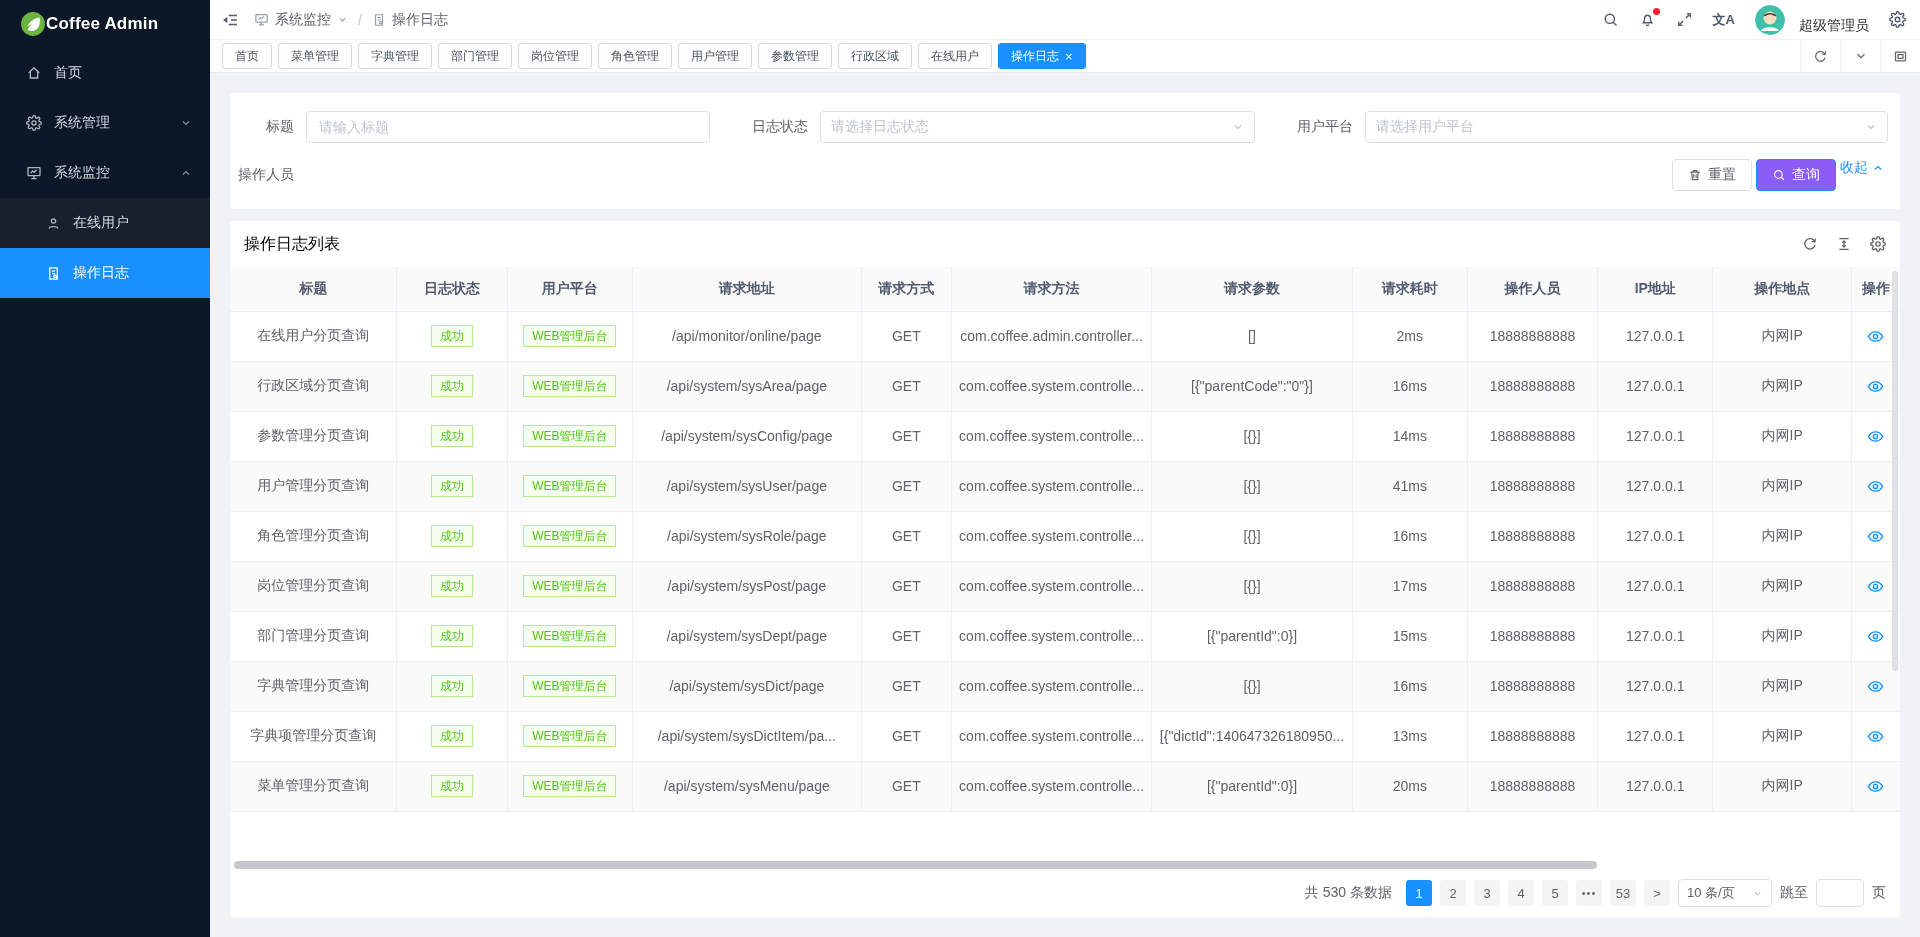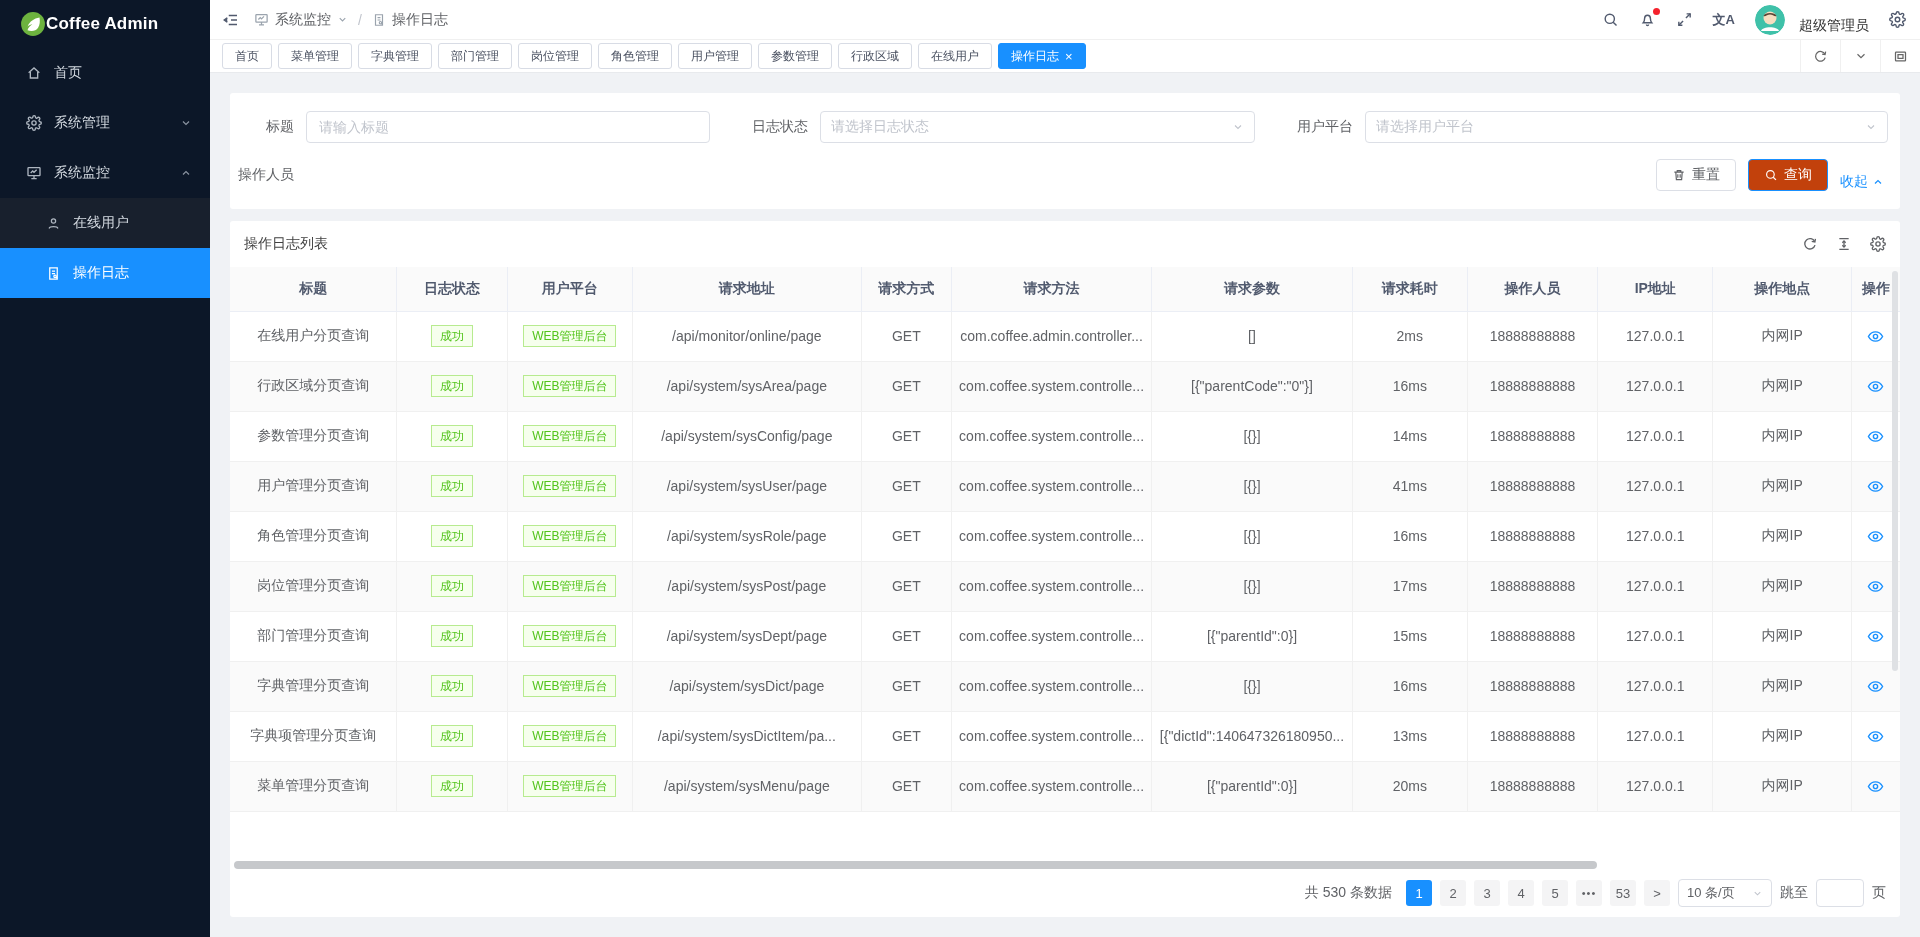--- a/index.html
+++ b/index.html
@@ -53,29 +53,29 @@
 
 .search-card{padding:18px 12px 18px 0}
 .form-grid{display:grid;grid-template-columns:480px 545px 1fr;row-gap:16px}
 .field{display:flex;align-items:center}
 .field .flabel{width:110px;text-align:right;padding-right:12px;color:#606266;white-space:nowrap}
 .field .flabel.narrow{width:76px}
 .f-input{flex:1;height:32px;border:1px solid #dcdfe6;border-radius:4px;padding:0 12px;font-size:14px;color:#606266;outline:none;background:#fff}
 .f-input::placeholder{color:#c0c4cc}
 .f-select{flex:1;height:32px;border:1px solid #dcdfe6;border-radius:4px;padding:0 10px;display:flex;align-items:center;justify-content:space-between;color:#c0c4cc;cursor:pointer;background:#fff}
 .f-select .sel-caret{color:#c0c4cc;display:flex}
-.form-actions{grid-column:2 / 4;display:flex;align-items:flex-end;justify-content:flex-end;gap:12px;padding-right:4px}
+.form-actions{grid-column:2 / 4;display:flex;align-items:flex-start;justify-content:flex-end;gap:4px;padding-right:4px}
 .btn{height:32px;border-radius:4px;border:1px solid #dcdfe6;background:#fff;color:#606266;font-size:14px;padding:0 15px;display:flex;align-items:center;gap:6px;cursor:pointer;font-family:inherit}
-.btn.primary{background:#c2410c;border-color:#1890ff;color:#fff}
+.btn.primary{background:#8b5cf6;border-color:#1890ff;color:#fff}
 .link-collapse{color:#1890ff;display:flex;align-items:center;gap:4px;cursor:pointer}
 
 
 .table-card{flex:1;display:flex;flex-direction:column;position:relative;overflow:hidden}
 .panel-head{height:46px;display:flex;align-items:center;padding:0 14px;flex-shrink:0}
-.panel-title{font-size:14px;color:#404040}
+.panel-title{font-size:16px;color:#000000}
 .panel-tools{margin-left:auto;display:flex;gap:18px;color:#606266}
 .panel-tools .p-icon{cursor:pointer;display:flex}
 table{width:100%;border-collapse:collapse;table-layout:fixed}
 th{height:44px;background:#fafafa;color:#515a6e;font-size:14px;font-weight:600;text-align:center;border-bottom:1px solid #ebeef5;border-right:1px solid #ebeef5;overflow:hidden;white-space:nowrap}
 th:last-child{border-right:none}
 td{height:50px;text-align:center;color:#606266;font-size:14px;border-bottom:1px solid #f0f0f0;border-right:1px solid #f0f0f0;overflow:hidden;white-space:nowrap;text-overflow:ellipsis;padding:0 4px;position:relative}
 td:last-child{border-right:none}
 tr.striped td{background:#fafafa}
 .col-action{box-shadow:-8px 0 8px -8px rgba(0,0,0,.25)}
 .tag{display:inline-block;padding:0 8px;height:22px;line-height:20px;font-size:12px;color:#52c41a;background:#f6ffed;border:1px solid #b7eb8f;border-radius:0}

